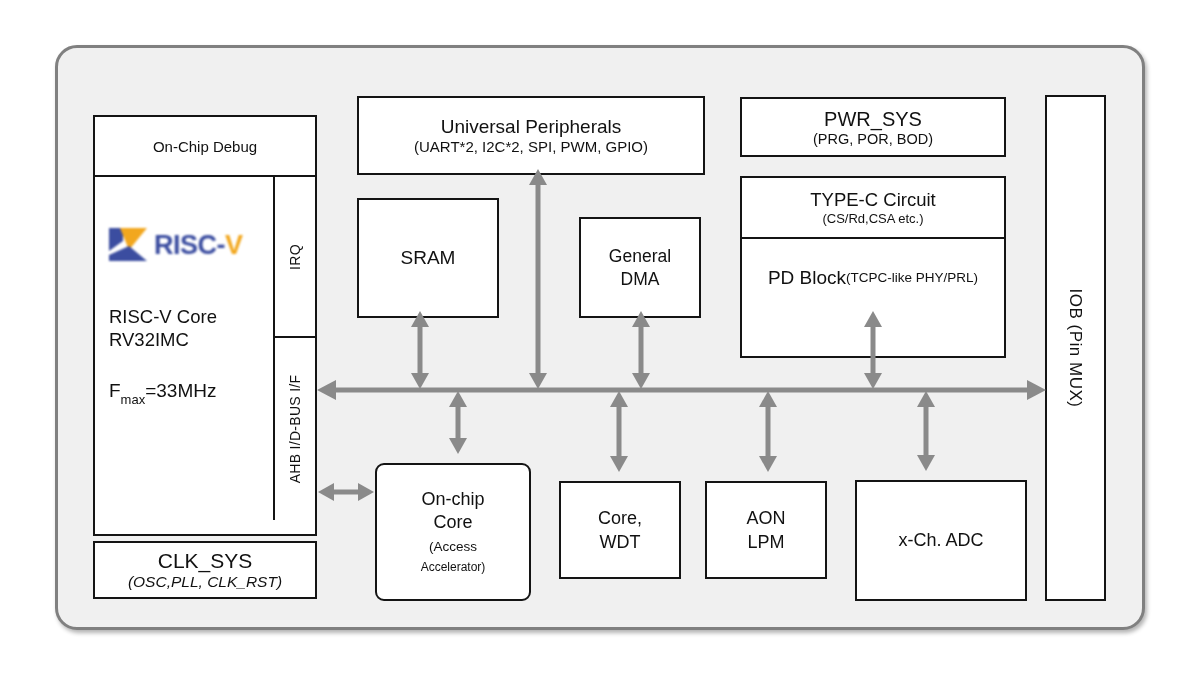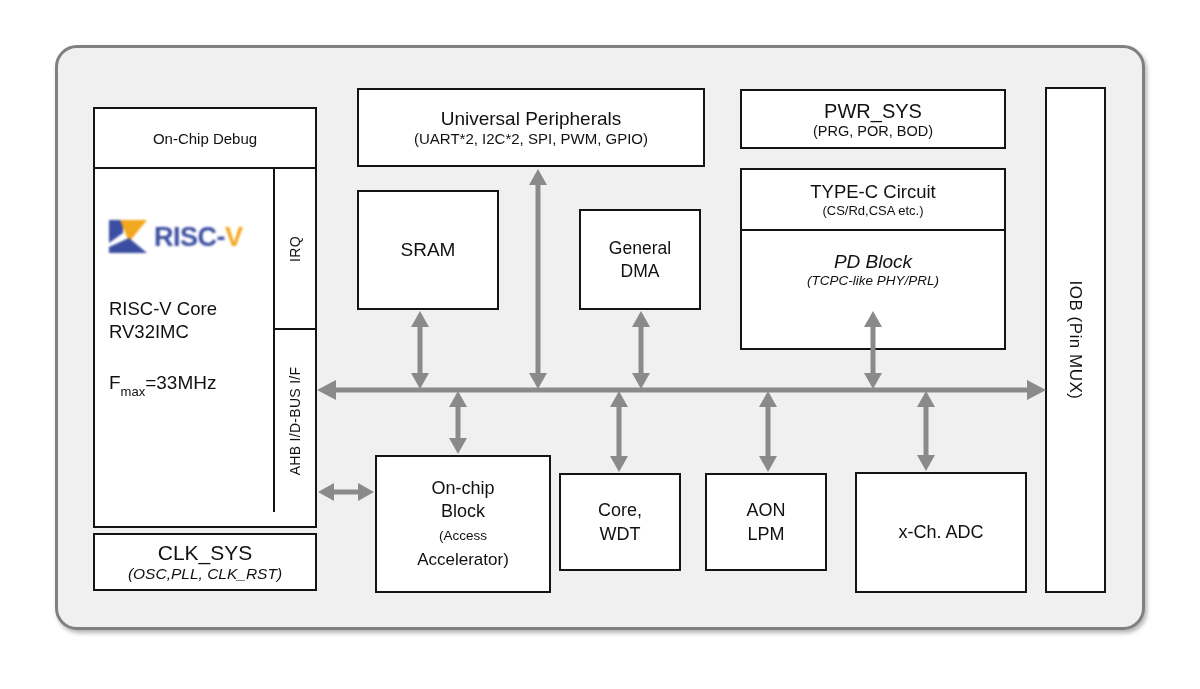--- a/index.html
+++ b/index.html
@@ -10,21 +10,21 @@
   }
   .chip {
     position:absolute; left:55px; top:45px; width:1090px; height:585px;
     background:#f0f0f0; border:3px solid #808080; border-radius:22px;
     box-shadow:2px 3px 4px rgba(0,0,0,0.30);
     box-sizing:border-box;
   }
   .box {
     position:absolute; background:#ffffff; border:2px solid #141414;
     box-sizing:border-box; display:flex; flex-direction:column;
-    align-items:center; justify-content:center; text-align:center;
+    align-items:center; justify-content:center; text-align:center;margin-top:8px;
   }
 
   
   .core { left:93px; top:107px; width:224px; height:421px; padding:0; display:block; }
   .core-header {
     height:58px; border-bottom:2px solid #141414;
     display:flex; align-items:center; justify-content:center; font-size:15px;
   }
   .core-body { display:flex; height:343px; }
   .core-main { position:relative; flex:1 1 auto; }
@@ -49,29 +49,29 @@
   .up    { left:357px; top:88px;  width:348px; height:79px; }
   .up .t1 { font-size:19px; }
   .up .t2 { font-size:15px; }
   .sram  { left:357px; top:190px; width:142px; height:120px; font-size:19px; }
   .dma   { left:579px; top:209px; width:122px; height:101px; font-size:17.5px; line-height:1.3; }
   .pwr   { left:740px; top:89px;  width:266px; height:60px; }
   .pwr .t1 { font-size:20px; }
   .pwr .t2 { font-size:14.5px; }
   .tcpd  { left:740px; top:168px; width:266px; height:182px; padding:0; display:block; }
   .tc-cell { height:59px; border-bottom:2px solid #141414; display:flex; flex-direction:column; align-items:center; justify-content:center; }
-  .pd-cell { height:77px; display:flex; flex-direction:column; align-items:center; justify-content:center;font-style:italic; }
+  .pd-cell { height:77px; display:flex; flex-direction:row; align-items:center; justify-content:center; }
   .tc-cell .t1 { font-size:18.5px; }
   .tc-cell .t2 { font-size:13px; }
   .pd-cell .t1 { font-size:19px; }
   .pd-cell .t2 { font-size:13.5px; }
-  .flash { left:375px; top:455px; width:176px; height:138px; }
+  .flash { left:375px; top:455px; width:156px; height:138px;border-radius:9px; }
   .flash .t1 { font-size:18px; line-height:1.3; }
   .flash .t2 { font-size:13.5px; line-height:1.3; margin-top:3px; }
-  .flash .t3 { font-size:17px; line-height:1.3; margin-top:5px; }
+  .flash .t3 { font-size:12px; line-height:1.3; margin-top:5px; }
   .timer { left:559px; top:473px; width:122px; height:98px; font-size:18px; line-height:1.35; }
   .aon   { left:705px; top:473px; width:122px; height:98px; font-size:18px; line-height:1.35; }
   .adc   { left:855px; top:472px; width:172px; height:121px; font-size:18px; }
   .iob   { left:1045px; top:87px; width:61px; height:506px; }
 
   .arrows { position:absolute; left:0; top:0; width:1200px; height:689px; pointer-events:none; }
   .arrows line    { stroke:#8a8a8a; stroke-width:5; }
   .arrows polygon { fill:#8a8a8a; }
 </style>
 </head>
@@ -141,21 +141,21 @@
       <div class="t2">(CS/Rd,CSA etc.)</div>
     </div>
     <div class="pd-cell">
       <div class="t1">PD Block</div>
       <div class="t2">(TCPC-like PHY/PRL)</div>
     </div>
   </div>
 
   <div class="box flash">
     <div class="t1">On-chip</div>
-    <div class="t1">Block</div>
+    <div class="t1">Core</div>
     <div class="t2">(Access</div>
     <div class="t3">Accelerator)</div>
   </div>
 
   <div class="box timer">
     <div>Core,</div>
     <div>WDT</div>
   </div>
 
   <div class="box aon">

